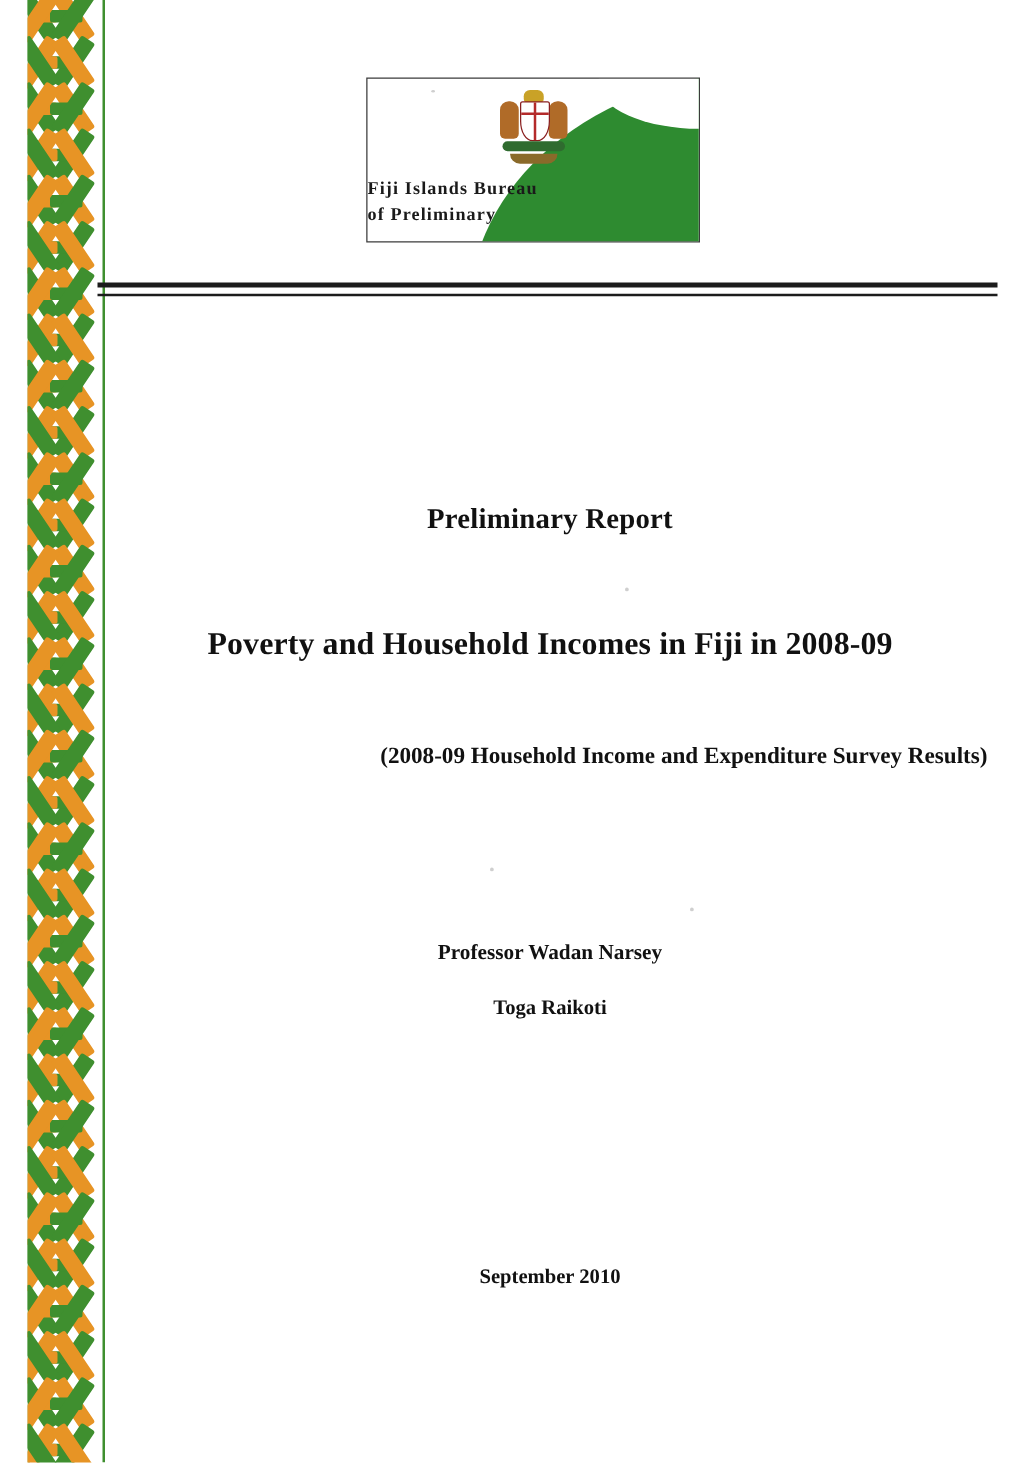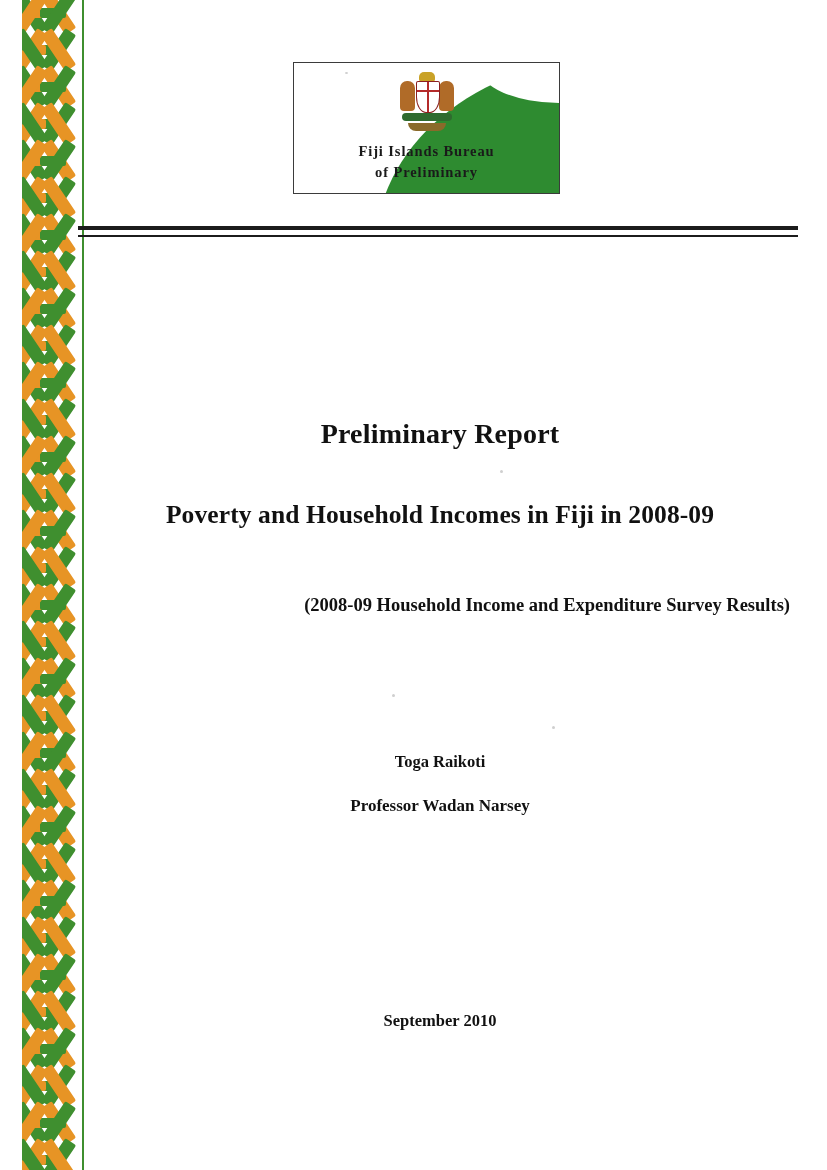--- a/index.html
+++ b/index.html
@@ -175,21 +175,20 @@
     height: 8px;
     background: #8a6a2a;
     border-radius: 0 0 10px 10px;
   }
 
   .logo-text {
     position: absolute;
     left: 0;
     right: 0;
     top: 78px;
-    text-align: center;
     font-family: "Liberation Serif", serif;
     font-weight: bold;
     font-size: 14.5px;
     letter-spacing: 0.9px;
     color: #1a1a1a;
     line-height: 1.45;
   }
   .logo-text .l2 { letter-spacing: 0.9px; }
 
   
@@ -218,24 +217,23 @@
     position: absolute;
     left: 90px;
     top: 0;
     width: 700px;
     text-align: center;
   }
   .t-prelim {
     position: absolute;
     top: 402px;
     left: 0; right: 0;
-    font-size: 28px;
+    font-size: 23px;
     font-weight: bold;
     letter-spacing: 0.2px;
-    margin-top: 16px;
   }
   .t-main {
     position: absolute;
     top: 500px;
     left: 0; right: 0;
     font-size: 25.5px;
     font-weight: bold;
     letter-spacing: 0.1px;
   }
   .t-sub {
@@ -562,22 +560,22 @@
   <div class="r-thick"></div>
   <div class="r-thin"></div>
 </div>
 
 <div class="content">
   <div class="t-prelim">Preliminary Report</div>
   <div class="t-main">Poverty and Household Incomes in Fiji in 2008-09</div>
   <div class="t-sub">(2008-09 Household Income and Expenditure Survey Results)</div>
 
   <div class="authors">
+    <div class="a a1">Professor Wadan Narsey</div>
     <div class="a">Toga Raikoti</div>
-    <div class="a a1">Professor Wadan Narsey</div>
   </div>
 
   <div class="t-date">September 2010</div>
 </div>
 
 <div class="speck" style="left:345px; top:72px; width:3px; height:2px;"></div>
 <div class="speck" style="left:500px; top:470px; width:3px; height:3px;"></div>
 <div class="speck" style="left:392px; top:694px; width:3px; height:3px;"></div>
 <div class="speck" style="left:552px; top:726px; width:3px; height:3px;"></div>
 

